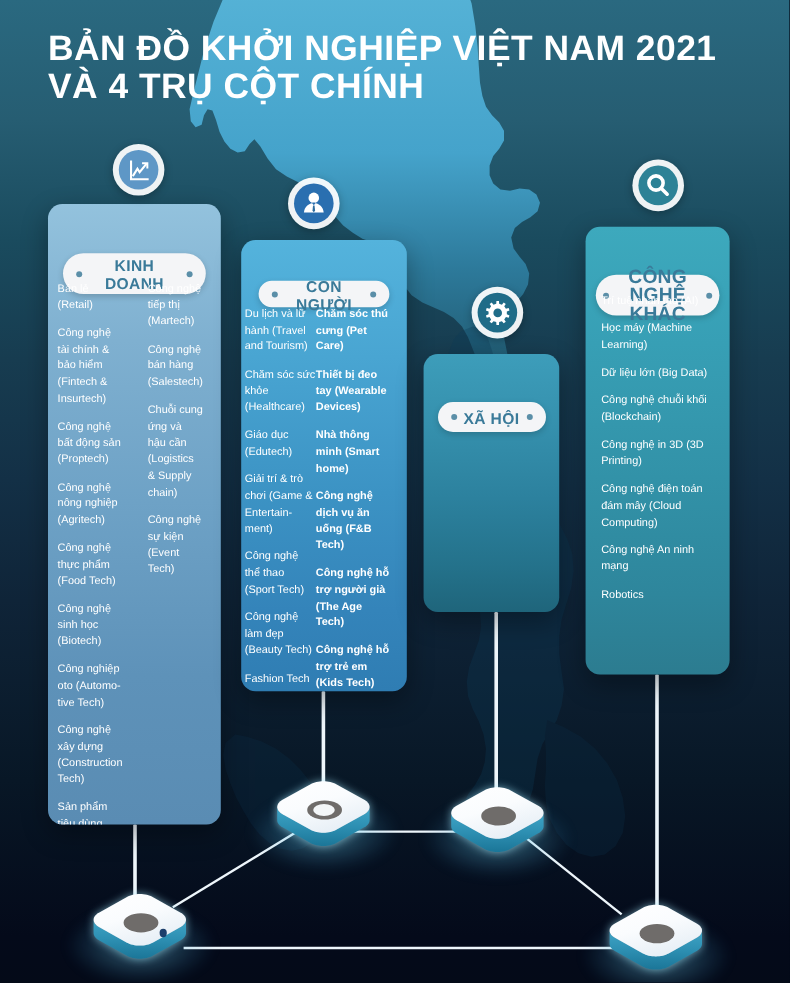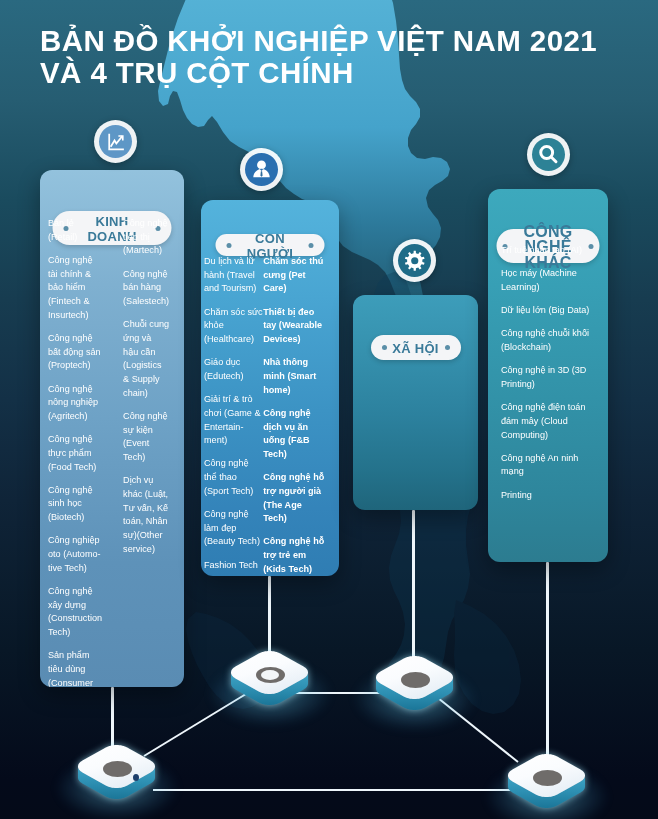--- a/index.html
+++ b/index.html
@@ -42,40 +42,40 @@
     background:#5b8fa8;top:50%;margin-top:-2.5px;}
   .cols{position:absolute;display:flex;}
   .col{color:#fff;font-size:9.1px;line-height:13.7px;hyphens:manual;-webkit-hyphens:manual;}
   .col .it{margin-bottom:9.5px;}
 
   
   .c1{left:40px;top:170px;width:144px;height:517px;
       background:linear-gradient(180deg,#93c2dd 0%,#7fb0d0 22%,#6ea2c6 48%,#5e92b9 76%,#5a8cb3 100%);}
   .c2{left:201px;top:200px;width:138px;height:376px;
       background:linear-gradient(180deg,#54b3dc 0%,#49a5d2 26%,#3c93c4 56%,#3484ba 82%,#2f7db3 100%);}
-  .c3{left:353px;top:295px;width:125px;height:215px;
+  .c3{left:353px;top:295px;width:113px;height:215px;
       background:linear-gradient(180deg,#3d9dba 0%,#3590ad 28%,#2c819e 56%,#24728b 82%,#1f657b 100%);}
   .c4{left:488px;top:189px;width:120px;height:373px;
       background:linear-gradient(180deg,#3da9bd 0%,#379fb5 26%,#3292a8 56%,#2e869c 82%,#2c7c90 100%);}
 
   .p1{top:11px;width:119px;height:34px;border-radius:17px;}
   .p1 .ptxt{max-width:72px;}
   .p1 .ptxt{font-size:13px;letter-spacing:.3px;}
   .p2{top:4px;width:109px;height:22px;border-radius:15px;}
   .p2 .ptxt{max-width:62px;}
   .p2 .ptxt{font-size:13px;letter-spacing:.3px;}
   .p3{top:10px;width:90px;height:25px;border-radius:13px;}
   .p3 .ptxt{font-size:13px;letter-spacing:.3px;}
   .p4{top:10px;width:103px;height:34px;border-radius:17px;}
   .p4 .ptxt{max-width:82px;}
   .p4 .ptxt{font-size:16px;letter-spacing:.2px;}
   .dl{left:11px;} .dr{right:11px;}
   .p4 .dl{left:6px;} .p4 .dr{right:6px;}
 
-  .cols1{left:0;top:47px;width:120px;gap:21px;}
+  .cols1{left:0;top:64px;width:120px;gap:21px;}
   .cols1 .col1a{width:59.2px;padding-left:8px;}
   .cols1 .col1b{width:57.2px;}
   .cols2{left:0;top:55px;width:138px;}
   .cols2 .col2a{width:59.2px;padding-left:3px;}
   .cols2 .col2b{width:62px;font-weight:bold;}
   .cols3{left:0;top:50px;width:121px;}
   .cols3 .col3a{width:81px;padding-left:21px;}
   .cols4{left:0;top:55px;width:143px;}
   .cols4 .col4a{width:89px;padding-left:13px;}
 
@@ -322,21 +322,20 @@
           <div class="it">Công nghệ sinh học (Biotech)</div>
           <div class="it">Công nghiệp oto (Automo­tive Tech)</div>
           <div class="it">Công nghệ xây dựng (Construction Tech)</div>
           <div class="it">Sản phẩm tiêu dùng (Consumer Goods)</div>
         </div>
       <div class="col col1b">
           <div class="it">Công nghệ tiếp thị (Martech)</div>
           <div class="it">Công nghệ bán hàng (Salestech)</div>
           <div class="it">Chuỗi cung ứng và hậu cần (Logistics &amp; Supply chain)</div>
           <div class="it">Công nghệ sự kiện (Event Tech)</div>
-          <div class="it">Dịch vụ khác (Luật, Tư vấn, Kế toán, Nhân sự)(Other service)</div>
         </div>
     </div>
   </div>
 
   <div class="card c2">
     <div class="pill p2">
       <span class="dot dl"></span>
       <span class="ptxt">CON NGƯỜI</span>
       <span class="dot dr"></span>
     </div>
@@ -377,17 +376,17 @@
     </div>
     <div class="cols cols4">
       <div class="col col4a">
           <div class="it">Trí tuệ nhân tạo (AI)</div>
           <div class="it">Học máy (Machine Learning)</div>
           <div class="it">Dữ liệu lớn (Big Data)</div>
           <div class="it">Công nghệ chuỗi khối (Blockchain)</div>
           <div class="it">Công nghệ in 3D (3D Printing)</div>
           <div class="it">Công nghệ điện toán đám mây (Cloud Computing)</div>
           <div class="it">Công nghệ An ninh mạng</div>
-          <div class="it">Printing</div>
+          <div class="it">Robotics</div>
         </div>
     </div>
   </div>
 </div>
 
 </body></html>

